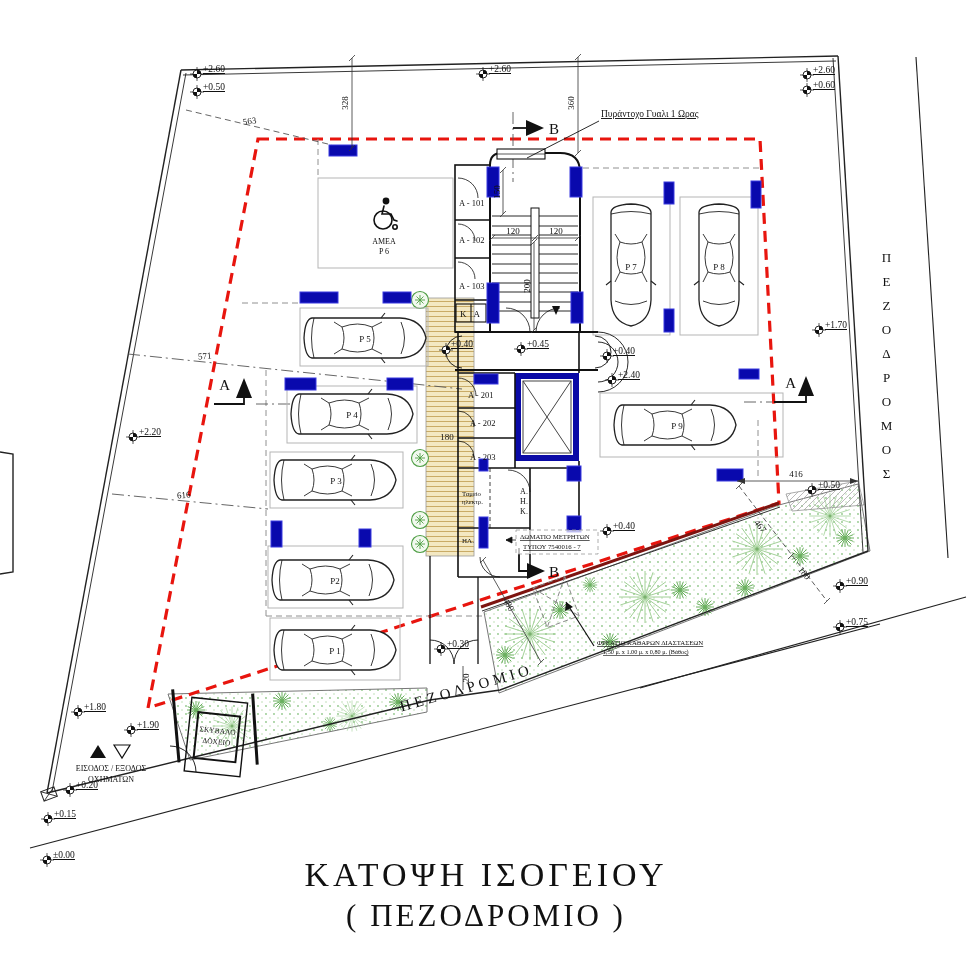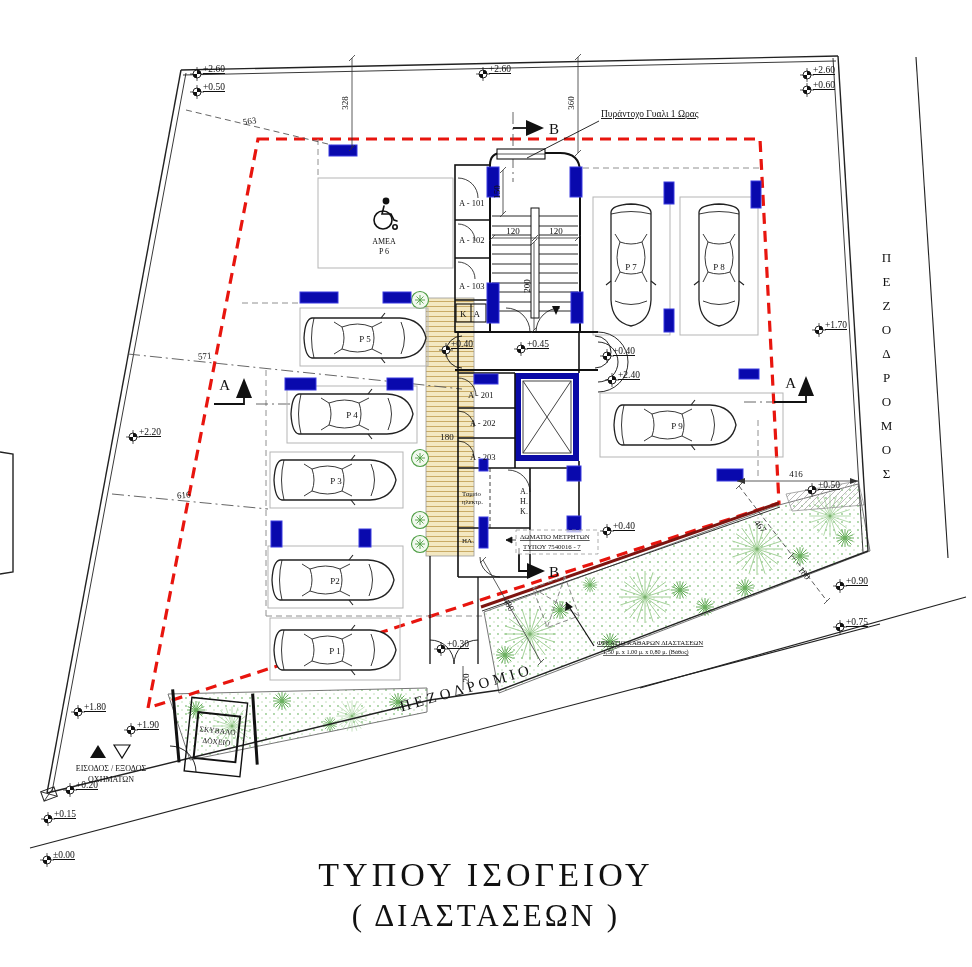--- a/index.html
+++ b/index.html
@@ -495,16 +495,16 @@
     <g transform="rotate(6 215 736)" text-anchor="middle">
       <text x="217" y="733" font-size="7.5">ΣΚΥΒΑΛΟ</text>
       <text x="217" y="744" font-size="7.5">ΔΟΧΕΙΟ</text>
     </g>
   </g>
 </svg>
 
 <div id="street-right" class="overlay">ΠΕΖΟΔΡΟΜΟΣ</div>
 <div id="street-bottom" class="overlay">ΠΕΖΟΔΡΟΜΙΟ</div>
 <div id="title-block" class="overlay">
-  <div id="title-line1">ΤΥΠΟΥ ΙΣΟΓΕΙΟΥ</div>
-  <div id="title-line2">( ΔΙΑΣΤΑΣΕΩΝ )</div>
+  <div id="title-line1">ΚΑΤΟΨΗ ΙΣΟΓΕΙΟΥ</div>
+  <div id="title-line2">( ΠΕΖΟΔΡΟΜΙΟ )</div>
 </div>
 </div>
 
 </body></html>

